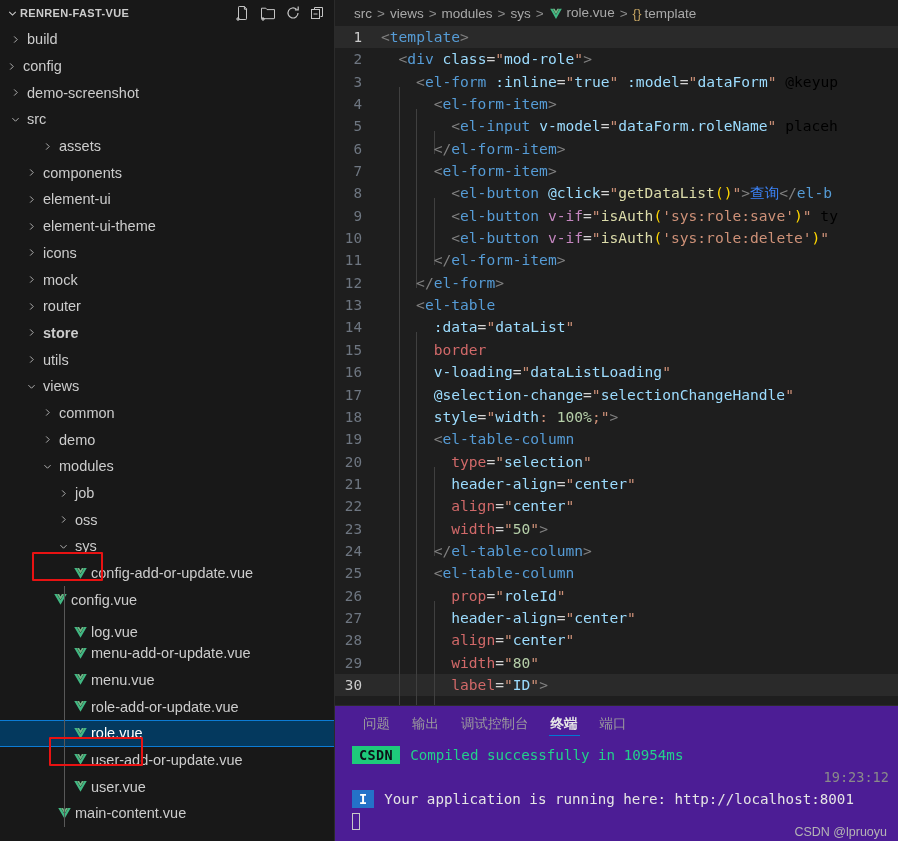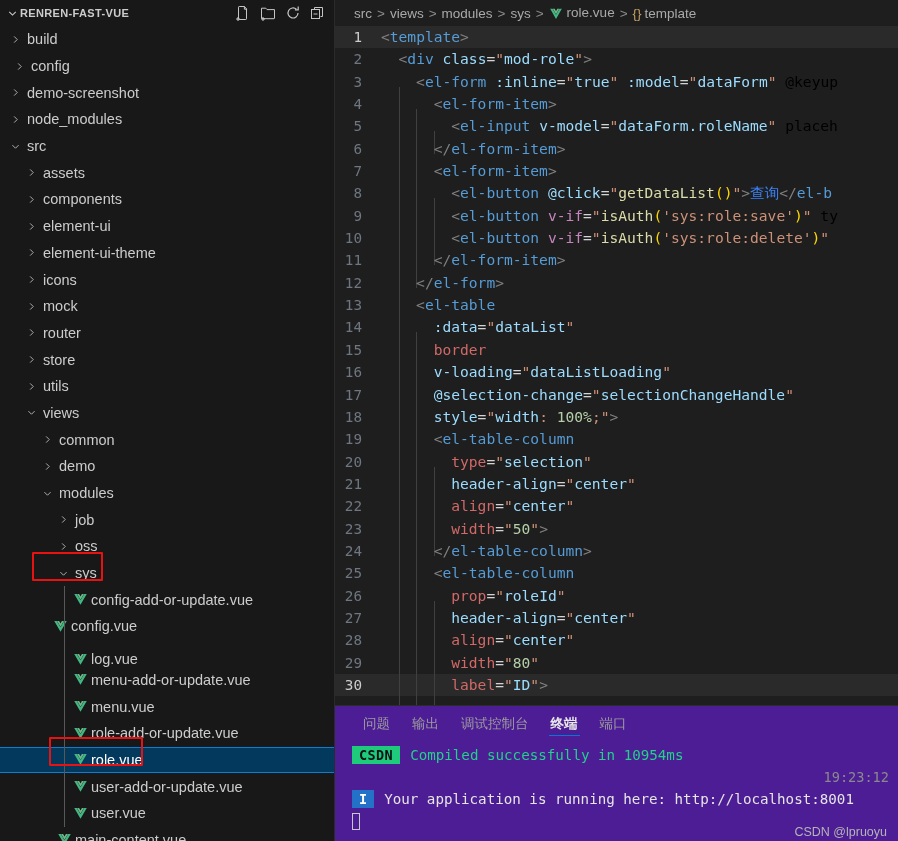--- a/index.html
+++ b/index.html
@@ -196,57 +196,48 @@
     <div class="tree" id="tree">
         <div class="row" style="padding-left: 8px;">
           <span class="chev">
             <svg width="11" height="11" viewBox="0 0 16 16">
               <path d="M6 3.5l4.5 4.5L6 12.5" fill="none" stroke="#c5c5c5" stroke-width="1.25"></path>
             </svg>
           </span>
           <span style="width: 5px;"></span>
           <span class="lbl">build</span>
         </div>
-        <div class="row" style="padding-left: 12px;">
+        <div class="row" style="padding-left: 4px;">
           <span class="chev">
             <svg width="11" height="11" viewBox="0 0 16 16">
               <path d="M6 3.5l4.5 4.5L6 12.5" fill="none" stroke="#c5c5c5" stroke-width="1.25"></path>
             </svg>
           </span>
           <span style="width: 5px;"></span>
           <span class="lbl">config</span>
         </div>
         <div class="row" style="padding-left: 8px;">
           <span class="chev">
             <svg width="11" height="11" viewBox="0 0 16 16">
               <path d="M6 3.5l4.5 4.5L6 12.5" fill="none" stroke="#c5c5c5" stroke-width="1.25"></path>
             </svg>
           </span>
           <span style="width: 5px;"></span>
           <span class="lbl">demo-screenshot</span>
         </div>
         <div class="row" style="padding-left: 8px;">
           <span class="chev">
             <svg width="11" height="11" viewBox="0 0 16 16">
-              <path d="M6 3.5l4.5 4.5L6 12.5" fill="none" stroke="#c5c5c5" stroke-width="1.25"></path>
-            </svg>
-          </span>
-          <span style="width: 5px;"></span>
-          <span class="lbl">node_modules</span>
-        </div>
-        <div class="row" style="padding-left: 8px;">
-          <span class="chev">
-            <svg width="11" height="11" viewBox="0 0 16 16">
               <path d="M3.5 6L8 10.5 12.5 6" fill="none" stroke="#c5c5c5" stroke-width="1.25"></path>
             </svg>
           </span>
           <span style="width: 5px;"></span>
           <span class="lbl">src</span>
         </div>
-        <div class="row" style="padding-left: 24px;">
+        <div class="row" style="padding-left: 40px;">
           <span class="chev">
             <svg width="11" height="11" viewBox="0 0 16 16">
               <path d="M6 3.5l4.5 4.5L6 12.5" fill="none" stroke="#c5c5c5" stroke-width="1.25"></path>
             </svg>
           </span>
           <span style="width: 5px;"></span>
           <span class="lbl">assets</span>
         </div>
         <div class="row" style="padding-left: 24px;">
           <span class="chev">
@@ -295,21 +286,21 @@
         </div>
         <div class="row" style="padding-left: 24px;">
           <span class="chev">
             <svg width="11" height="11" viewBox="0 0 16 16">
               <path d="M6 3.5l4.5 4.5L6 12.5" fill="none" stroke="#c5c5c5" stroke-width="1.25"></path>
             </svg>
           </span>
           <span style="width: 5px;"></span>
           <span class="lbl">router</span>
         </div>
-        <div class="row" style="padding-left: 24px;">
+        <div class="row" style="padding-left: 24px; font-weight: bold;">
           <span class="chev">
             <svg width="11" height="11" viewBox="0 0 16 16">
               <path d="M6 3.5l4.5 4.5L6 12.5" fill="none" stroke="#c5c5c5" stroke-width="1.25"></path>
             </svg>
           </span>
           <span style="width: 5px;"></span>
           <span class="lbl">store</span>
         </div>
         <div class="row" style="padding-left: 24px;">
           <span class="chev">

